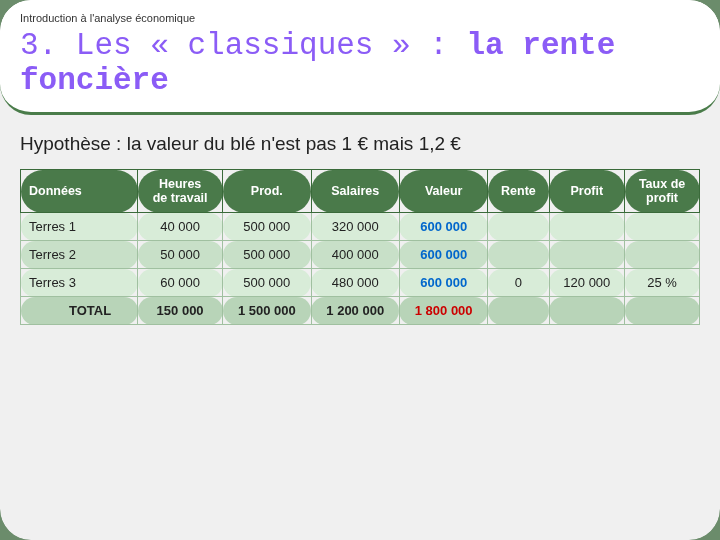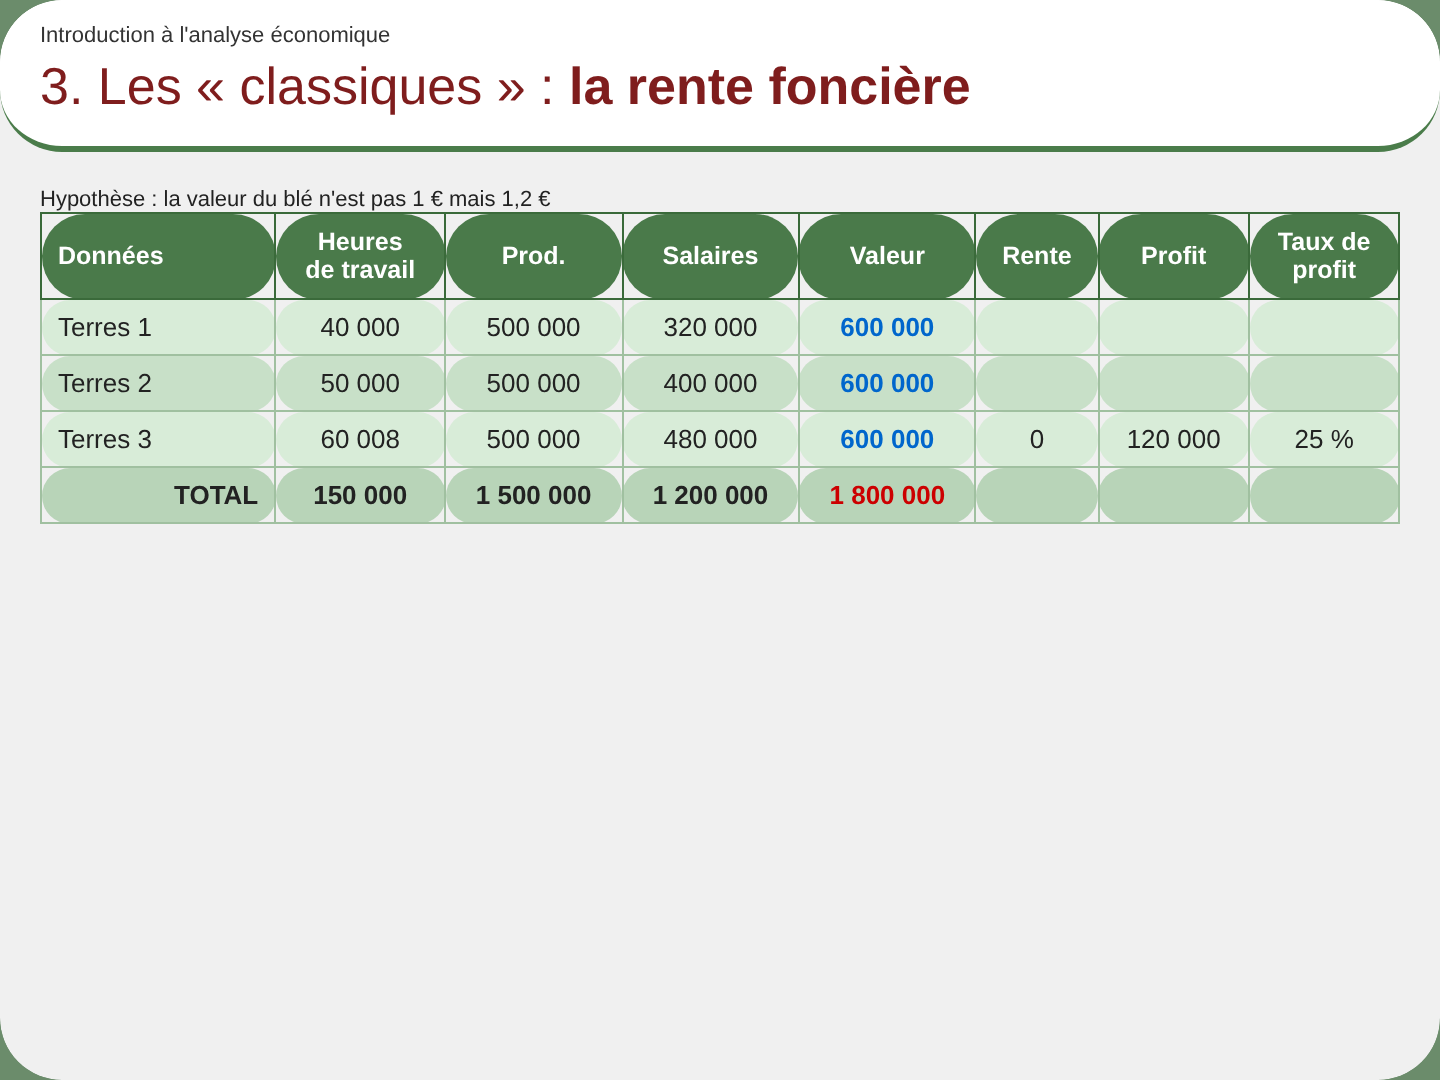--- a/index.html
+++ b/index.html
@@ -21,33 +21,35 @@
       background-color: #ffffff;
       border-bottom: 3px solid #4a7c4a;
       padding: 12px 20px 14px 20px;
     }
     .subtitle {
       font-size: 11px;
       color: #333;
       margin-bottom: 4px;
     }
     .title {
-      font-size: 26px;
-      color: #7f1d1d;
+      font-size: 31px;
+      color: #8b5cf6;
       font-weight: normal;
+      font-family: Liberation Mono, monospace;
     }
     .title strong {
       font-weight: bold;
     }
     .content-area {
       padding: 18px 20px;
     }
     .hypothesis {
-      font-size: 11px;
+      font-size: 19px;
       color: #222;
+      margin-bottom: 14px;
       font-weight: normal;
     }
     table {
       width: 100%;
       border-collapse: collapse;
       font-size: 13px;
     }
     thead tr {
       background-color: #4a7a4a;
       color: #ffffff;
@@ -134,30 +136,30 @@
             <td>50 000</td>
             <td>500 000</td>
             <td>400 000</td>
             <td style="color: rgb(0, 102, 204); font-weight: bold;">600 000</td>
             <td></td>
             <td></td>
             <td></td>
           </tr>
           <tr>
             <td style="text-align: left;">Terres 3</td>
-            <td>60 008</td>
+            <td>60 000</td>
             <td>500 000</td>
             <td>480 000</td>
             <td style="color: rgb(0, 102, 204); font-weight: bold;">600 000</td>
             <td>0</td>
             <td>120 000</td>
             <td>25 %</td>
           </tr>
           <tr class="total-row">
-            <td style="text-align: right; font-weight: bold; padding-left: 48px;">TOTAL</td>
+            <td style="text-align: left; font-weight: bold; padding-left: 48px;">TOTAL</td>
             <td style="font-weight: bold;">150 000</td>
             <td style="font-weight: bold;">1 500 000</td>
             <td style="font-weight: bold;">1 200 000</td>
             <td style="color: rgb(204, 0, 0); font-weight: bold;">1 800 000</td>
             <td></td>
             <td></td>
             <td></td>
           </tr>
         </tbody>
     </table>

